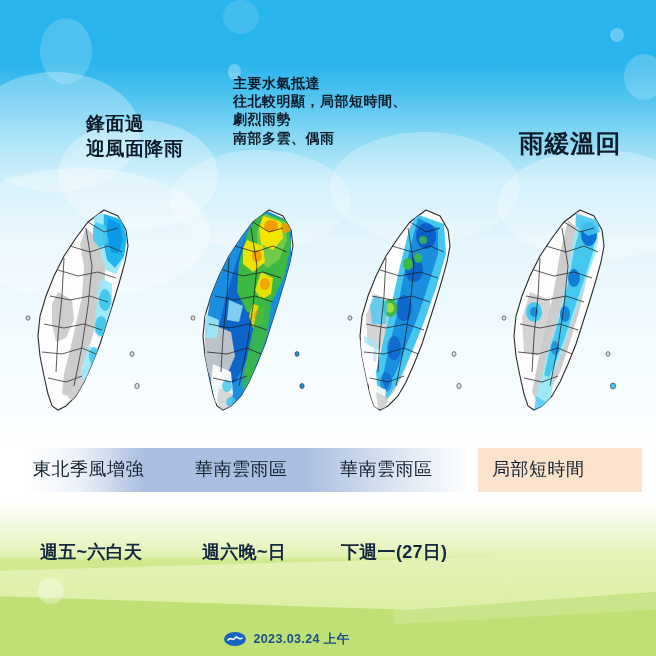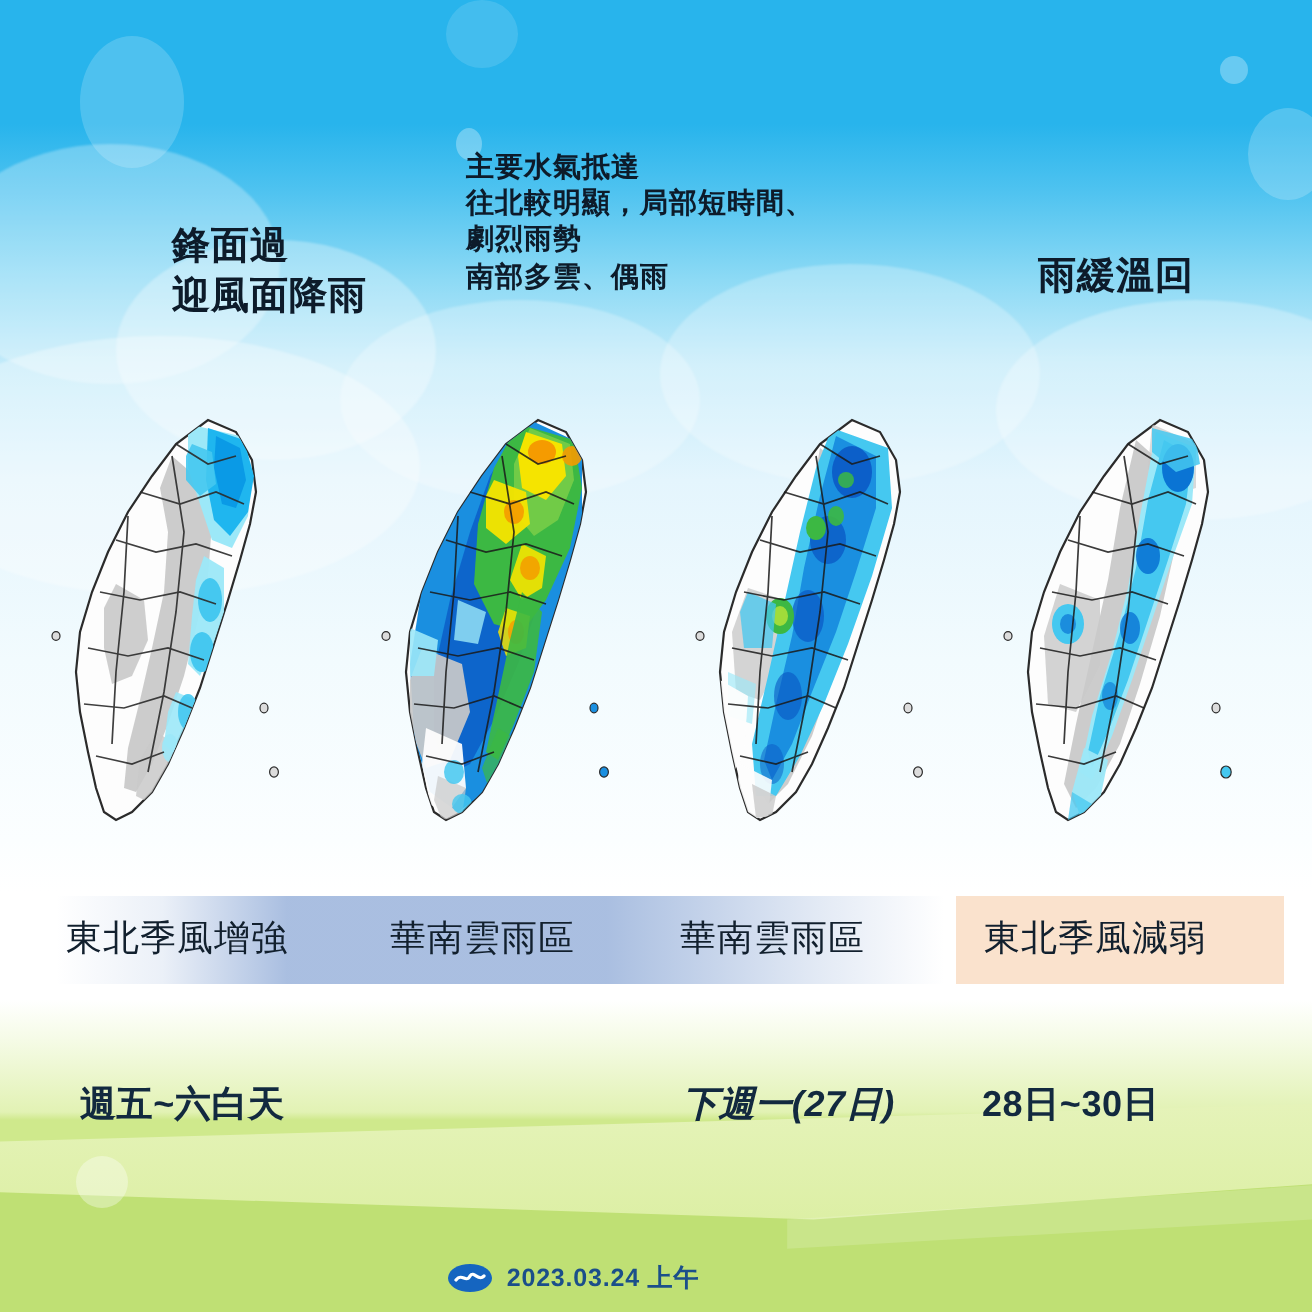--- a/index.html
+++ b/index.html
@@ -29,21 +29,21 @@
   .bubble{position:absolute;border-radius:50%;background:rgba(255,255,255,.18);}
   .cloudpuff{position:absolute;border-radius:50%;background:rgba(255,255,255,.30);filter:blur(0.5px);}
 
   
   .hl{
     position:absolute;color:#0d1b2a;font-weight:700;line-height:1.30;
     letter-spacing:.5px;white-space:pre-line;
   }
   #hl-left{left:55px;top:112px;font-size:19px;margin-left:31px;}
   #hl-mid{left:233px;top:74px;font-size:14px;}
-  #hl-right{left:519px;top:127px;font-size:19px;}
+  #hl-right{left:519px;top:127px;font-size:25px;}
 
   
   #maps{position:absolute;left:0;top:196px;width:656px;height:250px;}
   .mapcell{position:absolute;top:0;width:164px;height:250px;}
   .mapcell svg{display:block;width:164px;height:250px;}
 
   
   #band{position:absolute;left:0;top:448px;width:656px;height:44px;}
   .bandbg{position:absolute;top:0;height:44px;}
   #bandbg-blue{
@@ -340,35 +340,35 @@
       </svg>
     </div>
   </div>
 
   <div id="band">
     <div class="bandbg" id="bandbg-blue"></div>
     <div class="bandbg" id="bandbg-peach"></div>
     <div class="bandlabel" style="left:33px;">東北季風增強</div>
     <div class="bandlabel" style="left:195px;">華南雲雨區</div>
     <div class="bandlabel" style="left:340px;">華南雲雨區</div>
-    <div class="bandlabel" style="left:492px;">東北季風減弱</div>
+    <div class="bandlabel" style="left:492px;">局部短時間</div>
   </div>
 
   <div class="hill" style="top:552px;height:104px;background:linear-gradient(180deg,#e5f3b9,#d6ec95);
               clip-path:polygon(0 18%,100% 0%,100% 100%,0 100%);"></div>
   <div class="hill" style="top:588px;height:68px;background:#bfe074;
               clip-path:polygon(0 12%,62% 32%,100% 6%,100% 100%,0 100%);"></div>
   <div class="hill" style="top:590px;height:66px;background:rgba(255,255,255,.16);
               clip-path:polygon(60% 30%,100% 4%,100% 30%,60% 52%);"></div>
   <div class="bubble" style="left:38px;top:578px;width:26px;height:26px;background:rgba(255,255,255,.35);"></div>
 
   <div id="dates">
     <div class="datelabel" style="left:36px;">週五~六白天</div>
-    <div class="datelabel" style="left:337px;font-style:italic;">下週一(27日)</div>
-    <div class="datelabel" style="left:487px;">28日~30日</div>
+    <div class="datelabel" style="left:198px;">週六晚~日</div>
+    <div class="datelabel" style="left:337px;">下週一(27日)</div>
   </div>
 
   <div id="footer">
     <div id="cwb-logo">
       <svg width="16" height="9" viewBox="0 0 16 9" xmlns="http://www.w3.org/2000/svg">
         <path d="M1 5 C4 1, 6 7, 8 3 C10 0, 12 6, 15 3" stroke="#ffffff" stroke-width="1.6" fill="none" stroke-linecap="round"></path>
       </svg>
     </div>
     <div id="stamp-text">2023.03.24  上午</div>
   </div>

